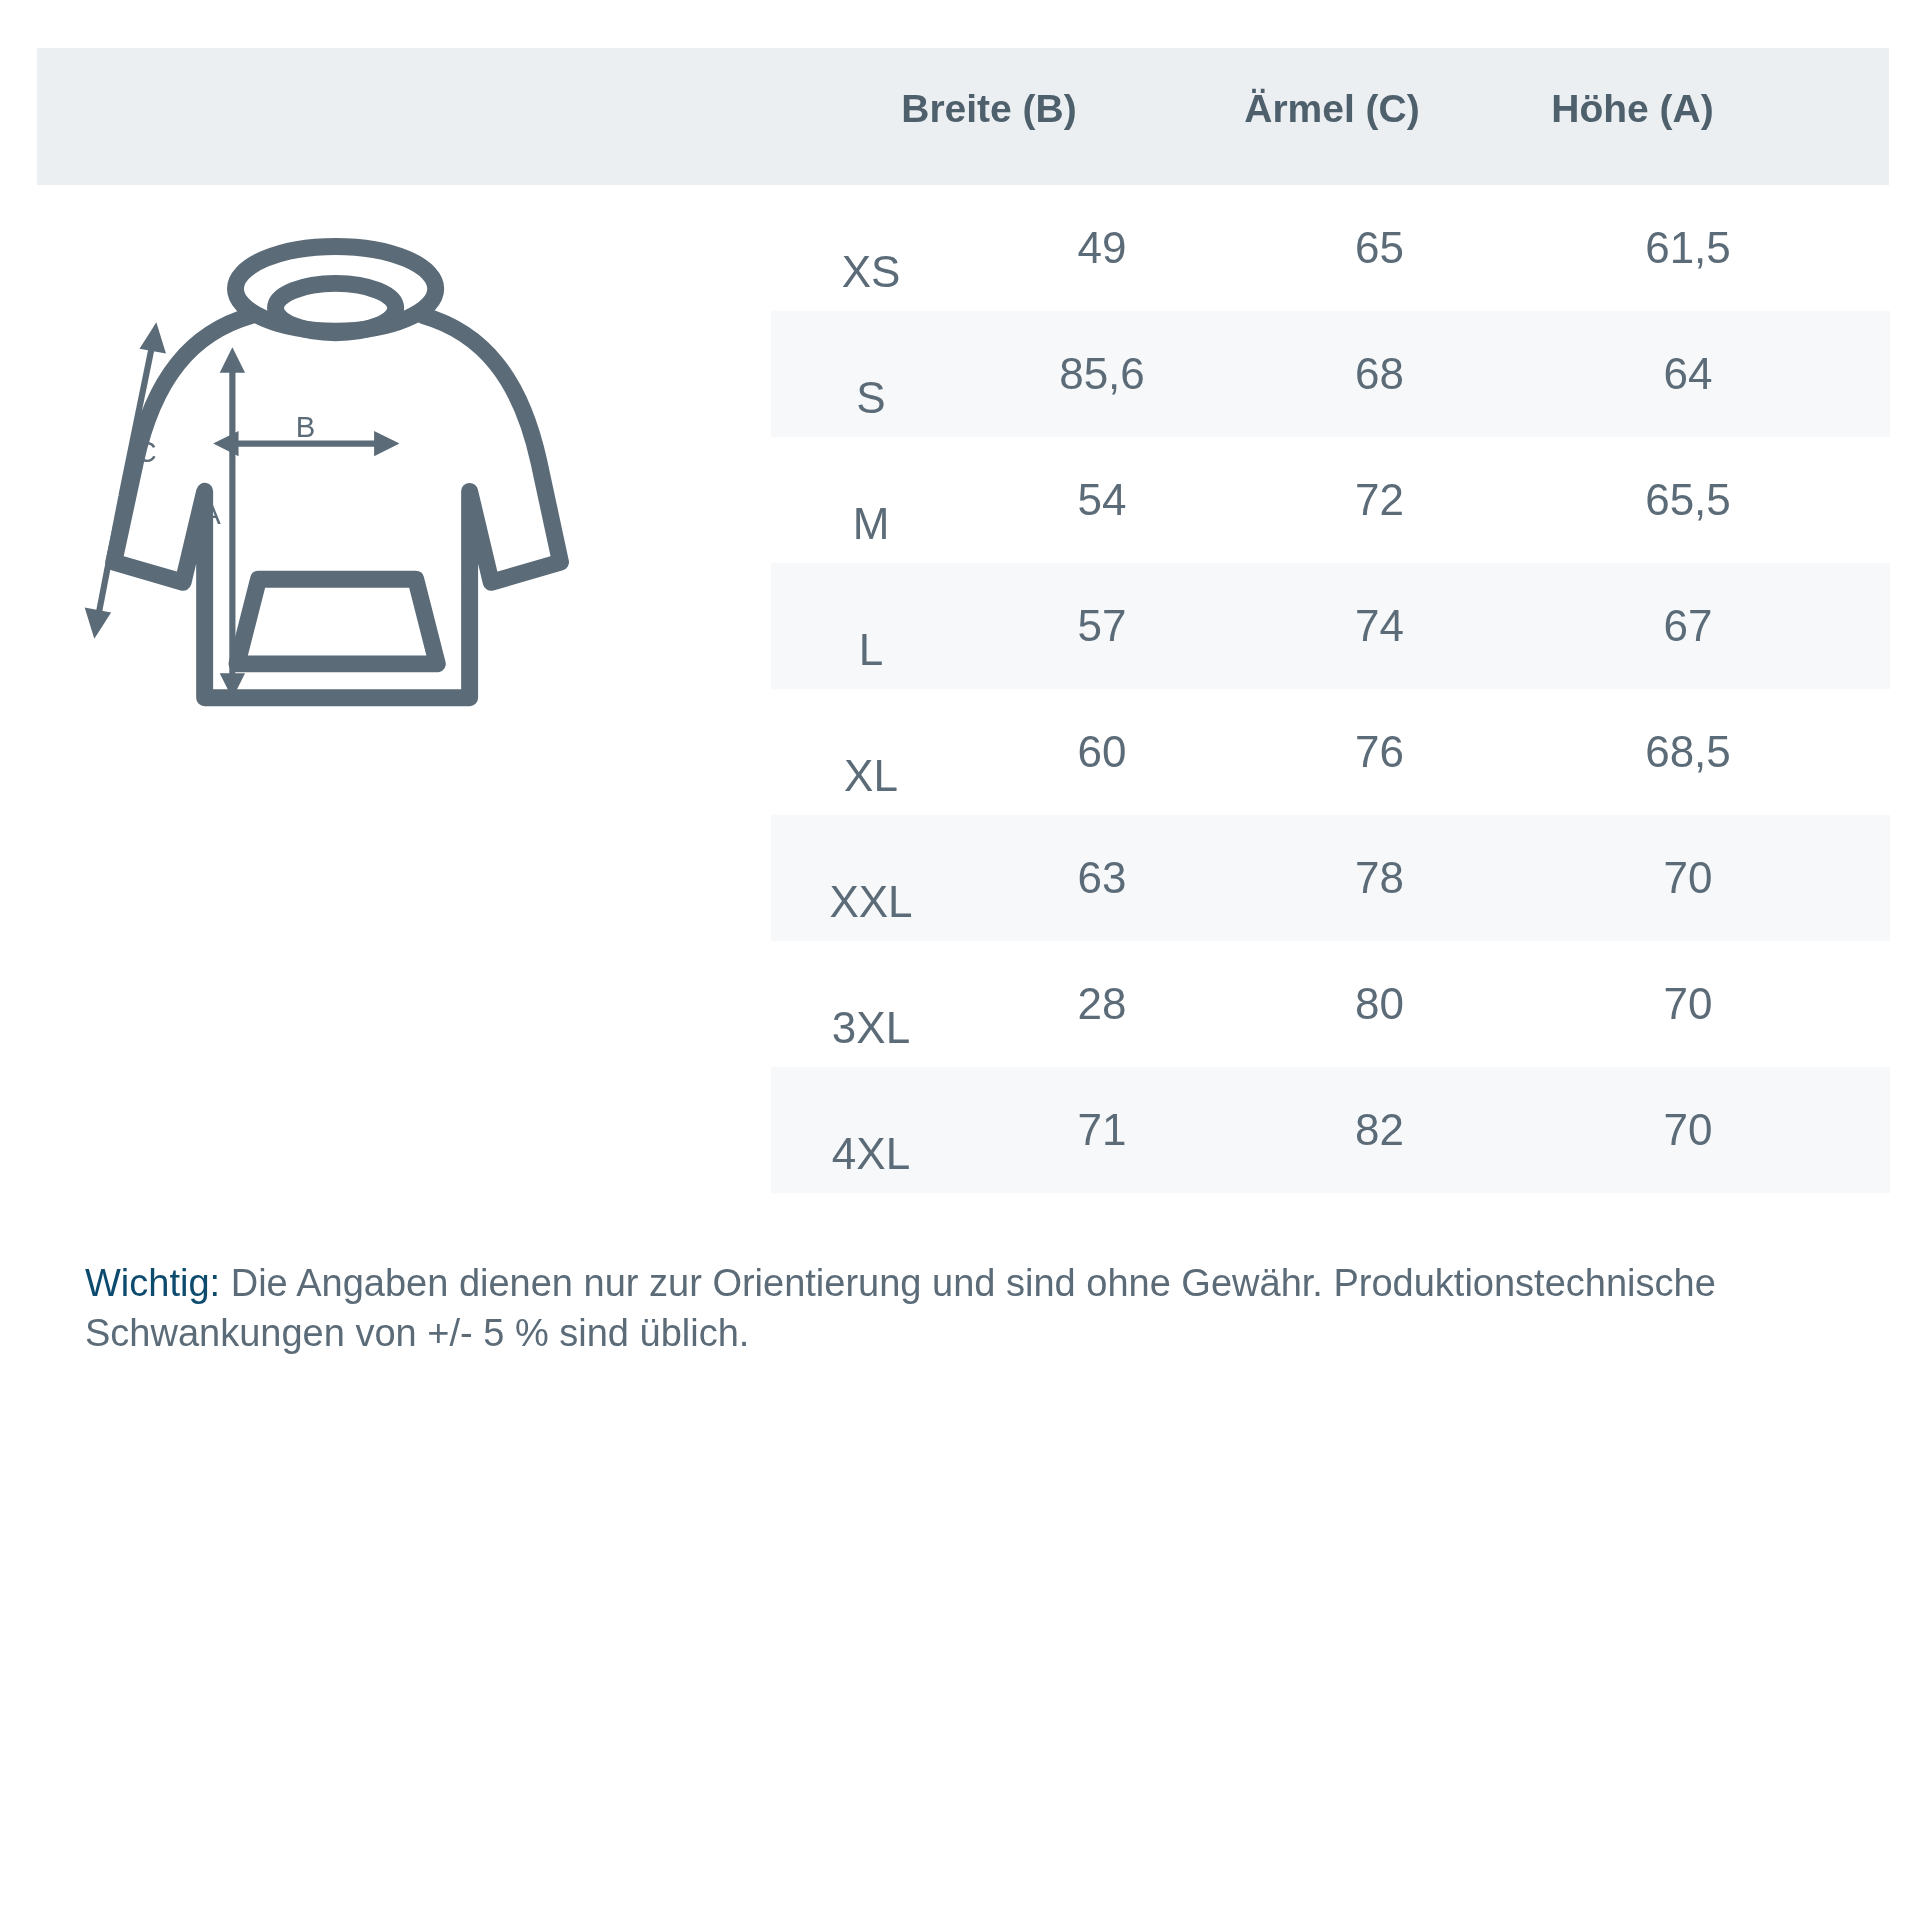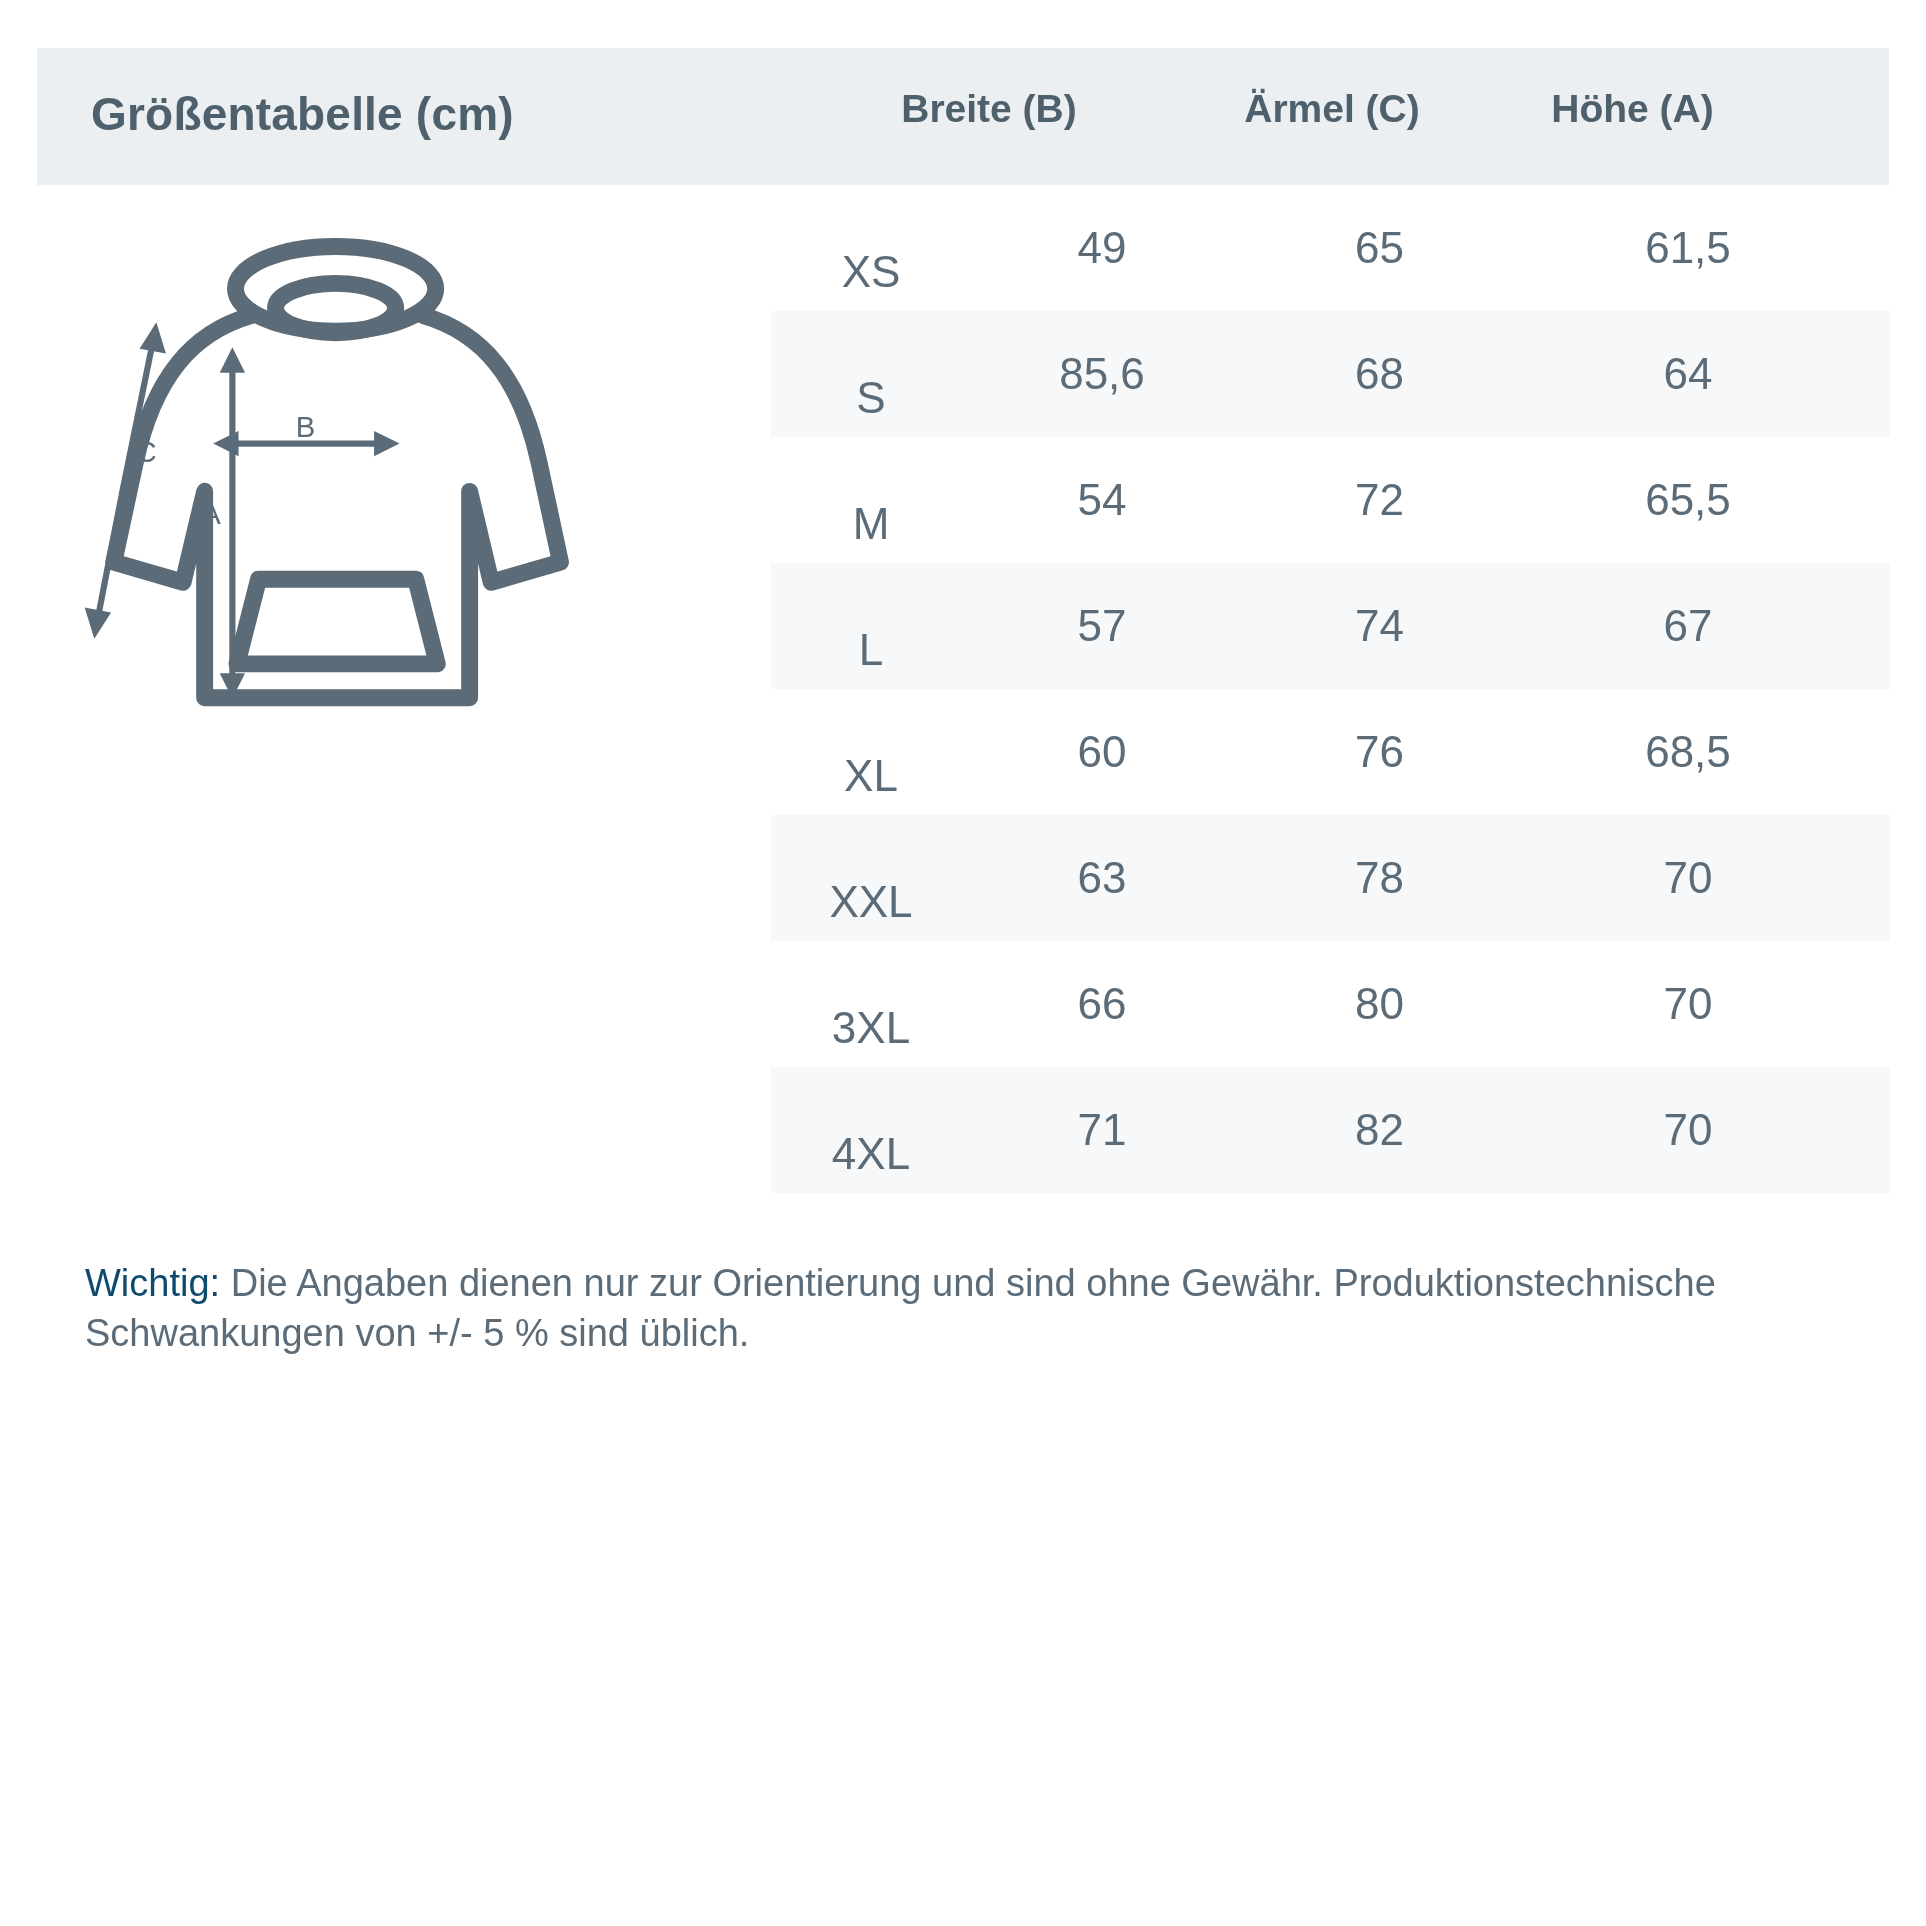--- a/index.html
+++ b/index.html
@@ -111,21 +111,20 @@
     color: #0c4a6e;
     font-weight: normal;
   }
 </style>
 </head>
 <body>
 
 <div class="sheet">
 
   <div class="header-band">
-    <div class="header-title">Größentabelle (cm)</div>
     <div class="header-cols">
       <div class="header-col c1">Breite (B)</div>
       <div class="header-col c3">Ärmel (C)</div>
       <div class="header-col c2">Höhe (A)</div>
     </div>
   </div>
 
   <div class="illustration">
     <svg viewBox="0 0 880 740" width="678" height="570" xmlns="http://www.w3.org/2000/svg">
       <g fill="none" stroke="#5b6b78" stroke-width="22" stroke-linejoin="round" stroke-linecap="round">
@@ -213,21 +212,21 @@
 
     <div class="row alt">
       <div class="cell size">XXL</div>
       <div class="cell width">63</div>
       <div class="cell height">78</div>
       <div class="cell sleeve">70</div>
     </div>
 
     <div class="row">
       <div class="cell size">3XL</div>
-      <div class="cell width">66</div>
+      <div class="cell width">28</div>
       <div class="cell height">80</div>
       <div class="cell sleeve">70</div>
     </div>
 
     <div class="row alt">
       <div class="cell size">4XL</div>
       <div class="cell width">71</div>
       <div class="cell height">82</div>
       <div class="cell sleeve">70</div>
     </div>

